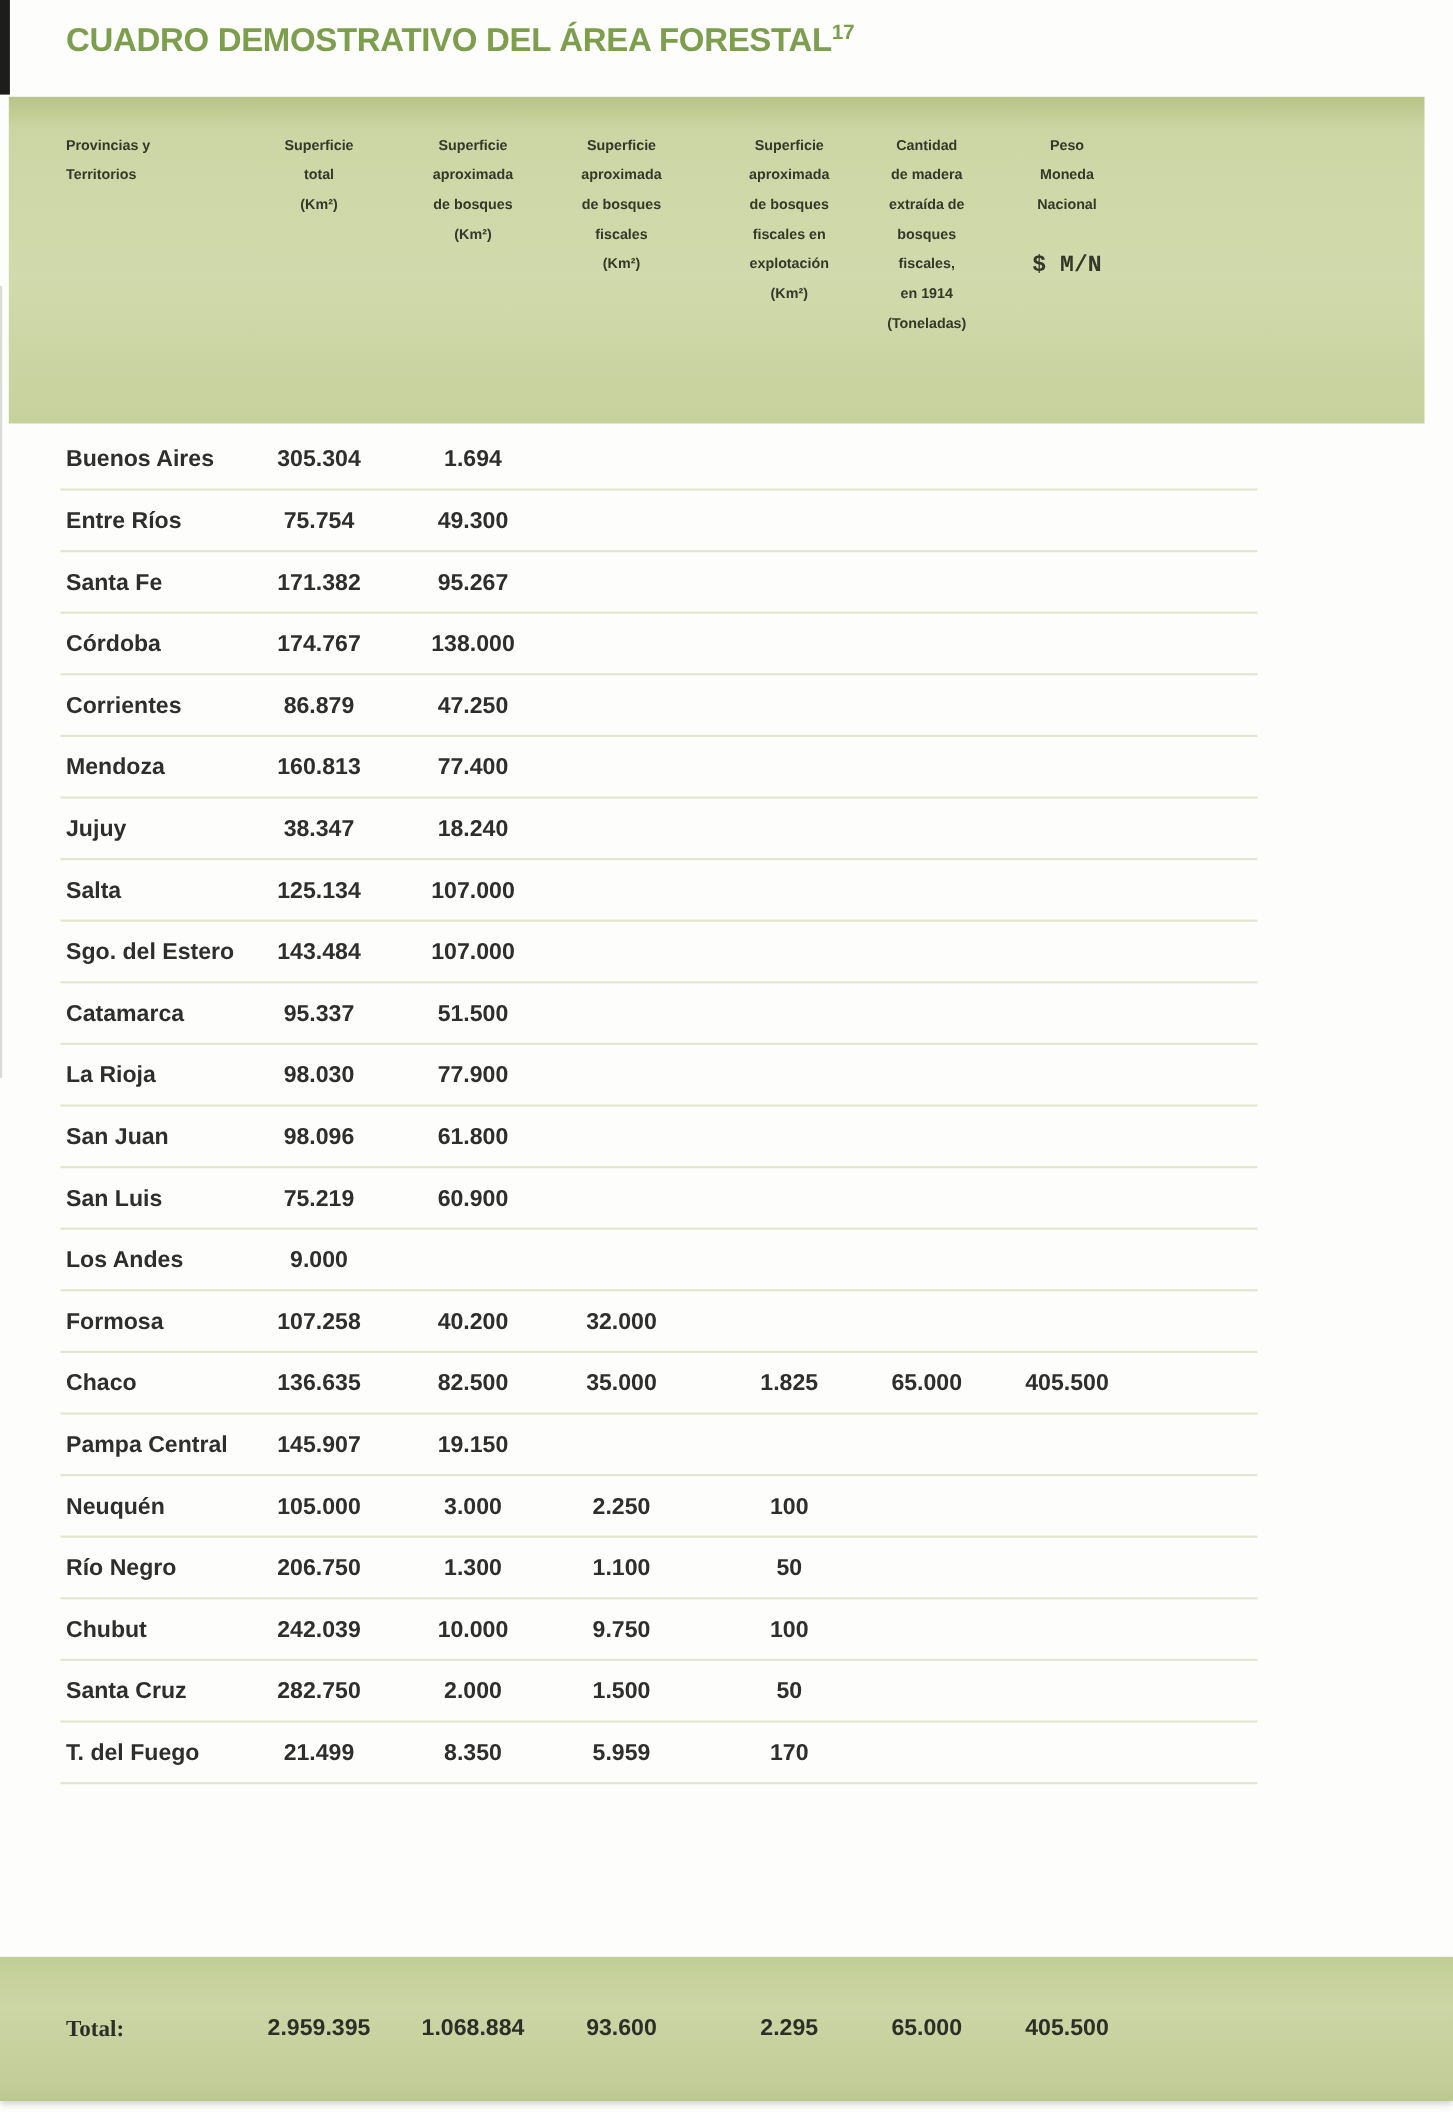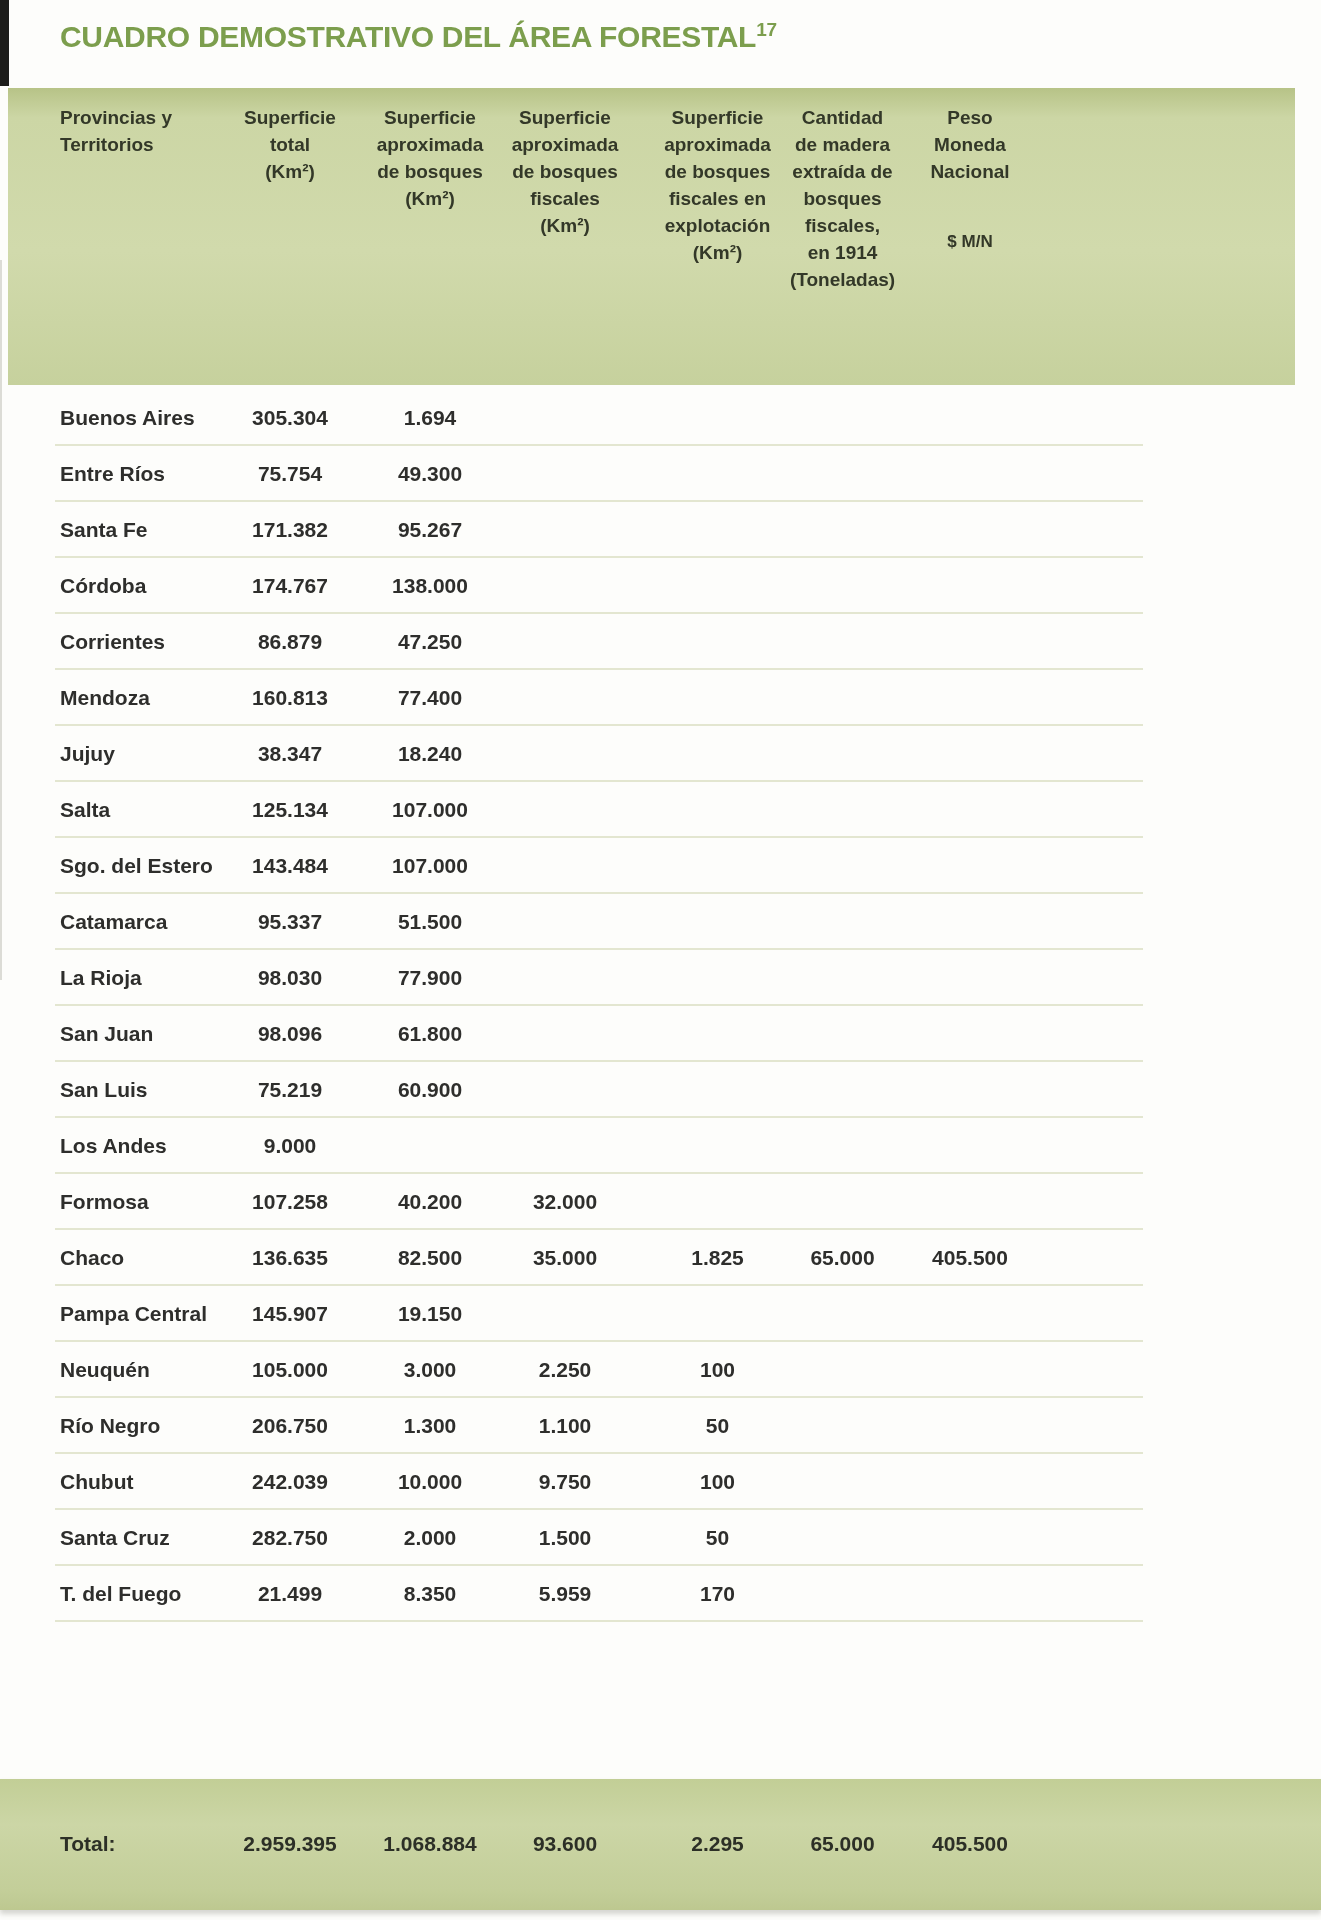--- a/index.html
+++ b/index.html
@@ -35,34 +35,34 @@
     position: absolute; left: 8px; top: 88px; width: 1287px; height: 297px;
     background: linear-gradient(180deg, #b7c387 0%, #ccd6a5 10%, #d1daac 55%, #c6d19d 100%);
   }
   .total-band {
     position: absolute; left: 0; top: 1779px; width: 1321px; height: 131px;
     background: linear-gradient(180deg, #c2ce96 0%, #ccd6a6 35%, #c3ce99 85%, #bdc890 100%);
     box-shadow: 0 4px 5px rgba(90,90,80,0.25);
   }
 
   .hcell {
-    position: absolute; top: 104px;
-    font-size: 19px; line-height: 27px;
+    position: absolute; top: 118px;
+    font-size: 13px; line-height: 27px;
     color: #333828;
     text-align: center;
     white-space: pre-line;
   }
   .h1 { left: 60px;  width: 180px; text-align: left; }
   .h2 { left: 195px; width: 190px; }
   .h3 { left: 330px; width: 200px; }
   .h4 { left: 470px; width: 190px; }
   .h5 { left: 615px; width: 205px; }
   .h6 { left: 740px; width: 205px; }
   .h7 { left: 880px; width: 180px; }
-  .h7b { left: 880px; width: 180px; top: 228px; font-size: 17px; }
+  .h7b { left: 880px; width: 180px; top: 228px; font-size: 21px; font-family: Liberation Mono, monospace; }
 
   .rows { position: absolute; left: 0; top: 390px; width: 1171px; }
   .row { position: relative; height: 56px; }
   .row::after {
     content: ""; position: absolute; left: 55px; right: 28px; bottom: 0; height: 2px;
     background: #e3e6d0;
   }
   .cell {
     position: absolute; top: 0; height: 56px; line-height: 56px;
     font-size: 21px; color: #2e2e2c; white-space: nowrap;
@@ -73,21 +73,21 @@
   .c3 { left: 350px; width: 160px; }
   .c4 { left: 490px; width: 150px; }
   .c5 { left: 640px; width: 155px; text-align: center; }
   .c6 { left: 770px; width: 145px; }
   .c7 { left: 895px; width: 150px; }
 
   .tcell {
     position: absolute; top: 1822px; height: 44px; line-height: 44px;
     font-size: 21px; color: #2c2f26; white-space: nowrap; text-align: center;
   }
-  .tcell.c1 { text-align: left; }
+  .tcell.c1 { text-align: left; font-family: Liberation Serif, serif; }
 </style>
 </head>
 <body>
 
 <div class="page">
 
   <div class="edge-strip"></div>
   <div class="edge-line"></div>
 
   <div class="title"><span>CUADRO DEMOSTRATIVO DEL ÁREA FORESTAL</span><sup>17</sup></div>

